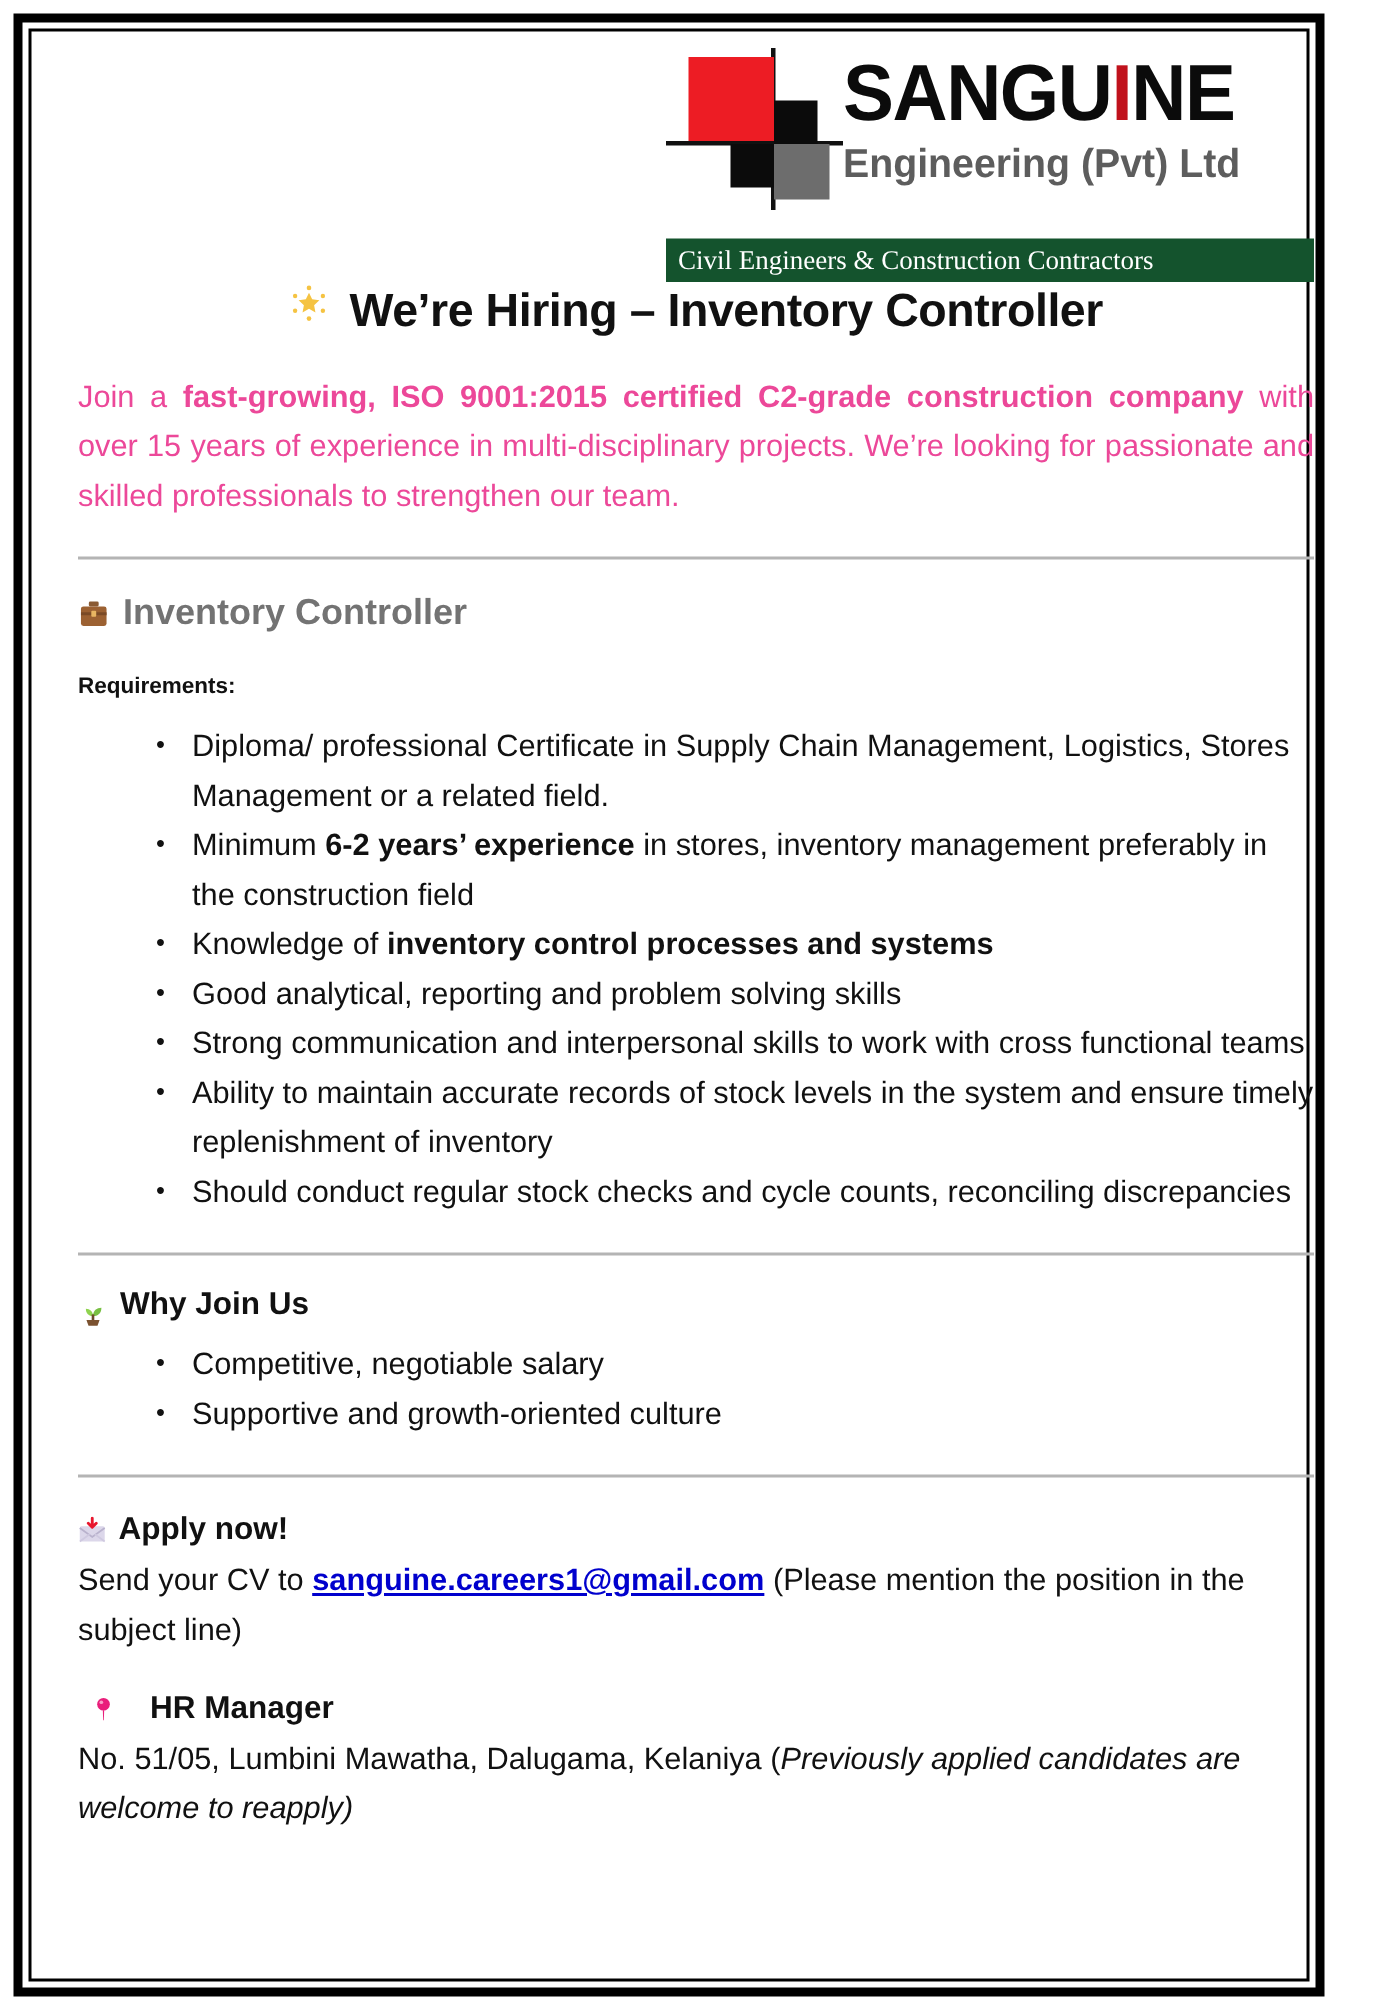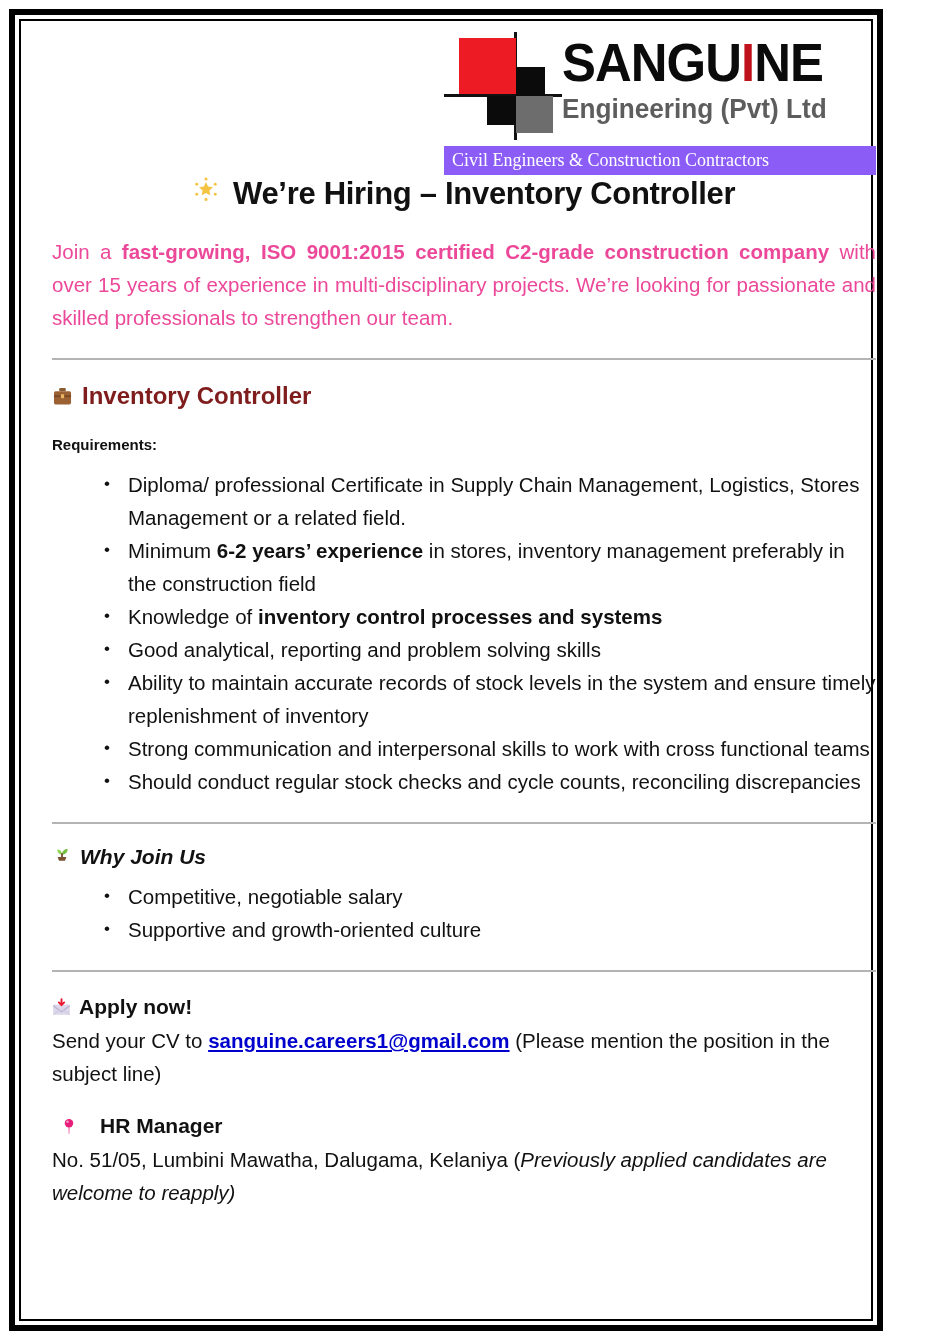--- a/index.html
+++ b/index.html
@@ -103,28 +103,28 @@
     font-weight: bold;
     font-size: 27px;
     line-height: 34px;
     color: #5d5d5d;
     white-space: nowrap;
     letter-spacing: 0px;
     transform: scaleX(0.97);
     transform-origin: left center;
   }
   .logo-tagline {
-    background: #8b5cf6;
+    background: #14532d;
     color: #ffffff;
     font-family: "Liberation Serif", serif;
     font-size: 18px;
     line-height: 26px;
     padding: 1px 0 2px 8px;
     white-space: nowrap;
-    margin-top: 4px;
+    margin-top: 17px;
   }
 
   
   .headline {
     text-align: center;
     font-weight: bold;
     font-size: 31px;
     line-height: 38px;
     color: #111;
     letter-spacing: -0.3px;
@@ -145,21 +145,21 @@
     border: none;
     border-top: 2px solid #b4b4b4;
     margin: 24px 0 0 0;
     height: 0;
   }
 
   .section-head {
     font-weight: bold;
     font-size: 24px;
     line-height: 32px;
-    color: #7f1d1d;
+    color: #737373;
     margin-top: 20px;
     display: flex;
     align-items: center;
     gap: 9px;
   }
   .section-head .emj { font-size: 21px; }
 
   .sub-head {
     font-weight: bold;
     font-size: 15px;
@@ -190,23 +190,22 @@
   }
   ul.bullets li b { font-weight: bold; }
 
   .why-head {
     font-weight: bold;
     font-size: 21px;
     line-height: 30px;
     color: #111;
     margin-top: 18px;
     display: flex;
-    align-items: flex-start;
+    align-items: flex-end;
     gap: 8px;
-    font-style: italic;
   }
   .why-head .emj { font-size: 20px; }
 
   .apply-head {
     font-weight: bold;
     font-size: 21px;
     line-height: 30px;
     color: #111;
     margin-top: 20px;
     display: flex;
@@ -317,22 +316,22 @@
       <span>Inventory Controller</span>
     </div>
 
     <div class="sub-head">Requirements:</div>
 
     <ul class="bullets">
       <li><span>Diploma/ professional Certificate in Supply Chain Management, Logistics, Stores Management or a related field.</span><b></b><span></span></li>
       <li><span>Minimum </span><b>6-2 years’ experience</b><span> in stores, inventory management preferably in the construction field</span></li>
       <li><span>Knowledge of </span><b>inventory control processes and systems</b><span></span></li>
       <li><span>Good analytical, reporting and problem solving skills</span><b></b><span></span></li>
+      <li><span>Strong communication and interpersonal skills to work with cross functional teams</span><b></b><span></span></li>
       <li><span>Ability to maintain accurate records of stock levels in the system and ensure timely replenishment of inventory</span><b></b><span></span></li>
-      <li><span>Strong communication and interpersonal skills to work with cross functional teams</span><b></b><span></span></li>
       <li><span>Should conduct regular stock checks and cycle counts, reconciling discrepancies</span><b></b><span></span></li>
     </ul>
 
     <hr class="sep">
 
     <div class="why-head">
       <span class="emj ico">
         <svg width="20" height="20" viewBox="0 0 32 32" aria-hidden="true">
           <path d="M16 20c0-6 4-9 9-9 0 6-4 9-9 9z" fill="#78c043"></path>
           <path d="M16 20c0-5-3.2-8-7.6-8 0 5 3.2 8 7.6 8z" fill="#8fd34f"></path>

